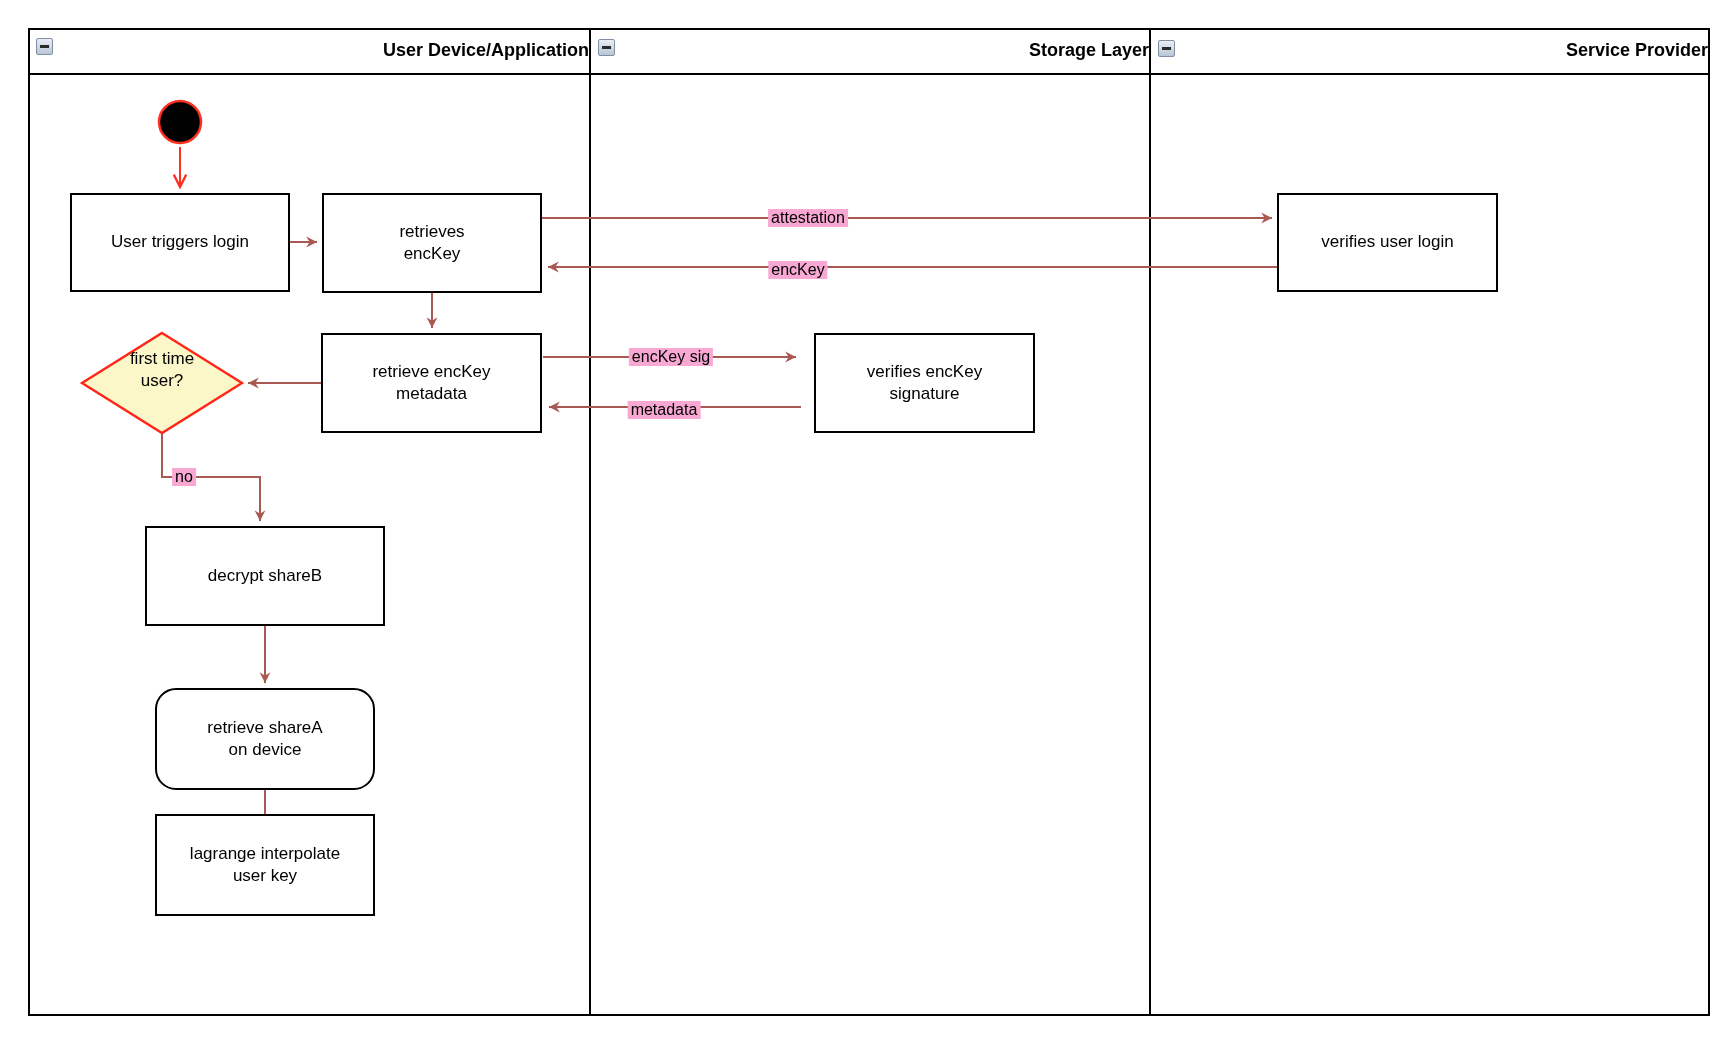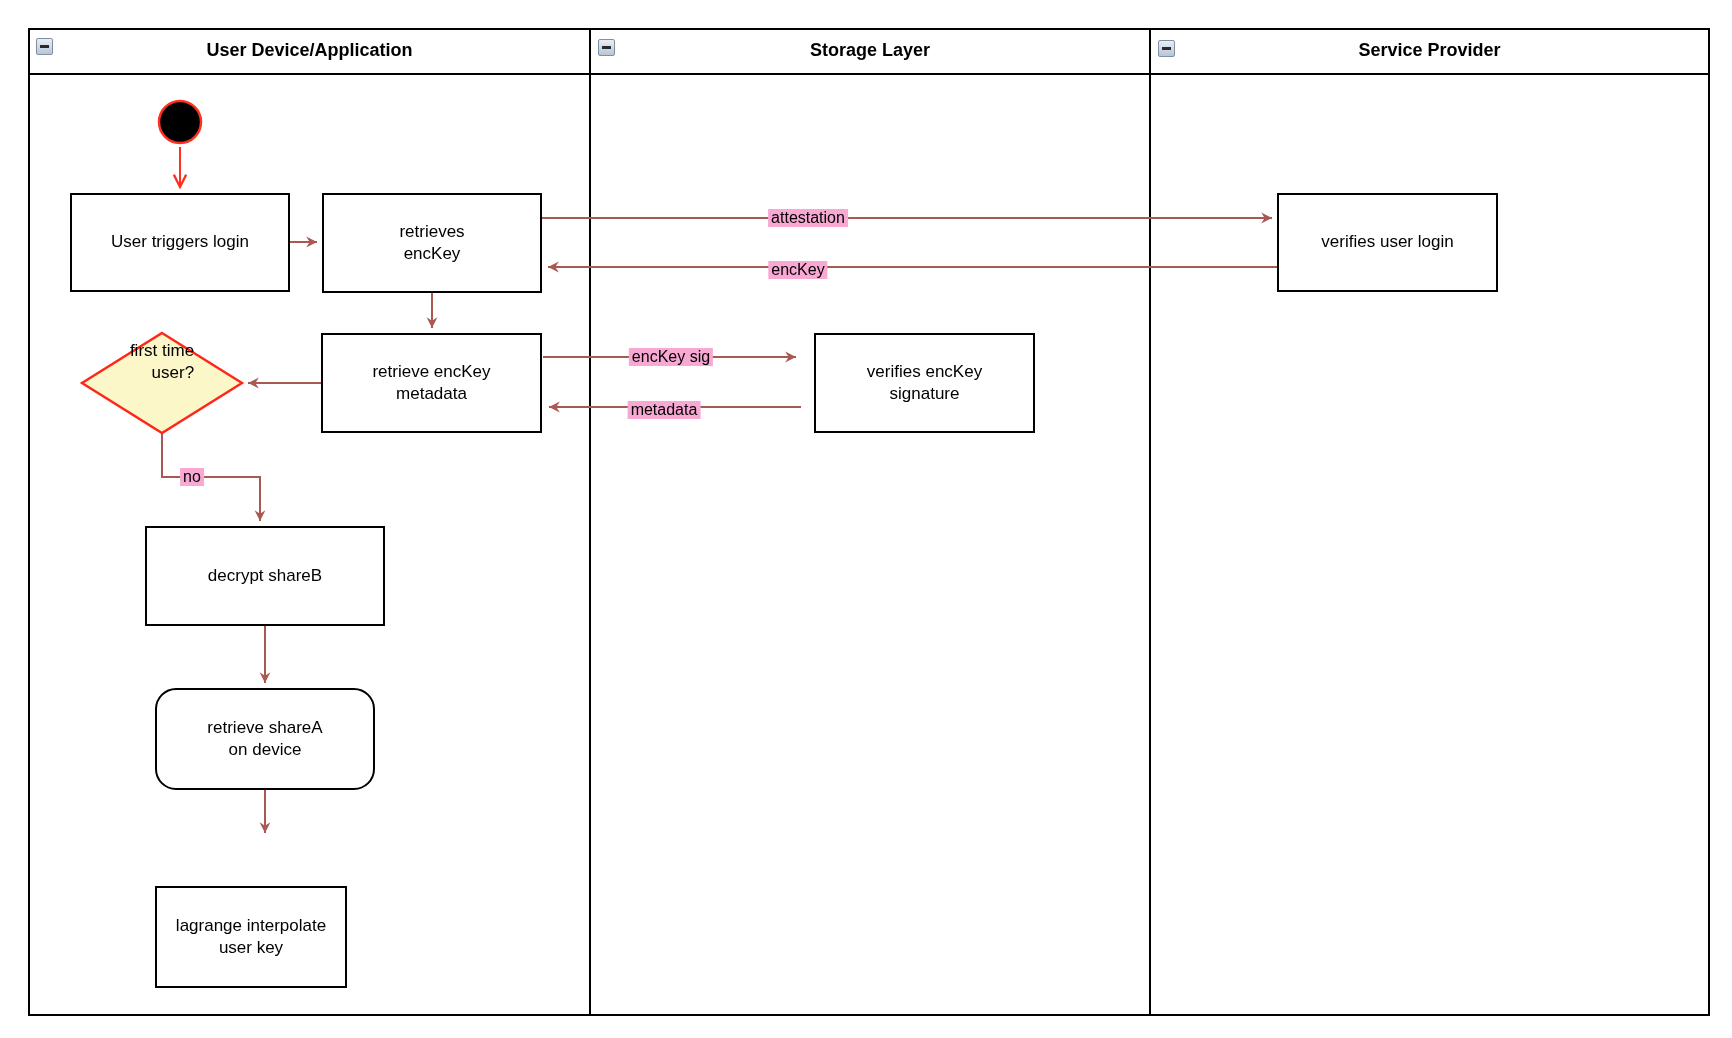--- a/index.html
+++ b/index.html
@@ -12,21 +12,21 @@
     border:2px solid #000; box-sizing:border-box;
   }
   .header-line {
     position:absolute; left:28px; top:73px; width:1682px; height:2px; background:#000;
   }
   .lane-sep {
     position:absolute; top:28px; width:2px; height:988px; background:#000;
   }
   .lane-title {
     position:absolute; top:28px; height:45px; line-height:45px;
-    text-align:center; font-weight:bold; font-size:18px;
+    text-align:right; font-weight:bold; font-size:18px;
   }
   .collapse-btn {
     position:absolute; width:17px; height:17px; box-sizing:border-box;
     border:1px solid #7f8fa4; border-radius:2px;
     background:linear-gradient(#e9eef5, #b9c6d6);
     display:flex; align-items:center; justify-content:center; cursor:pointer;
   }
   .collapse-btn .bar { width:9px; height:3px; background:#2a2a2a; }
   .node {
     position:absolute; box-sizing:border-box; background:#ffffff;
@@ -102,25 +102,25 @@
   <div class="node" style="left:322px; top:193px; width:220px; height:100px;">retrieves
 encKey</div>
   <div class="node" style="left:321px; top:333px; width:221px; height:100px;">retrieve encKey
 metadata</div>
   <div class="node" style="left:814px; top:333px; width:221px; height:100px;">verifies encKey
 signature</div>
   <div class="node" style="left:1277px;top:193px; width:221px; height:99px;">verifies user login</div>
   <div class="node" style="left:145px; top:526px; width:240px; height:100px;">decrypt shareB</div>
   <div class="node" style="left:155px; top:688px; width:220px; height:102px;border-radius:21px;">retrieve shareA
 on device</div>
-  <div class="node" style="left:155px; top:886px; width:192px; height:102px;">lagrange interpolate
+  <div class="node" style="left:155px; top:814px; width:220px; height:102px;">lagrange interpolate
 user key</div>
 
-  <div class="decision-label" style="left:162px; top:362px;text-align:right;">first time
+  <div class="decision-label" style="left:162px; top:370px;">first time
 user?</div>
 
   <div class="edge-label" style="left:808px; top:218px;">attestation</div>
   <div class="edge-label" style="left:798px; top:270px;">encKey</div>
   <div class="edge-label" style="left:671px; top:357px;">encKey sig</div>
   <div class="edge-label" style="left:664px; top:410px;">metadata</div>
-  <div class="edge-label" style="left:184px; top:477px;margin-left:8px;">no</div>
+  <div class="edge-label" style="left:184px; top:477px;">no</div>
 
 </div>
 
 </body></html>

